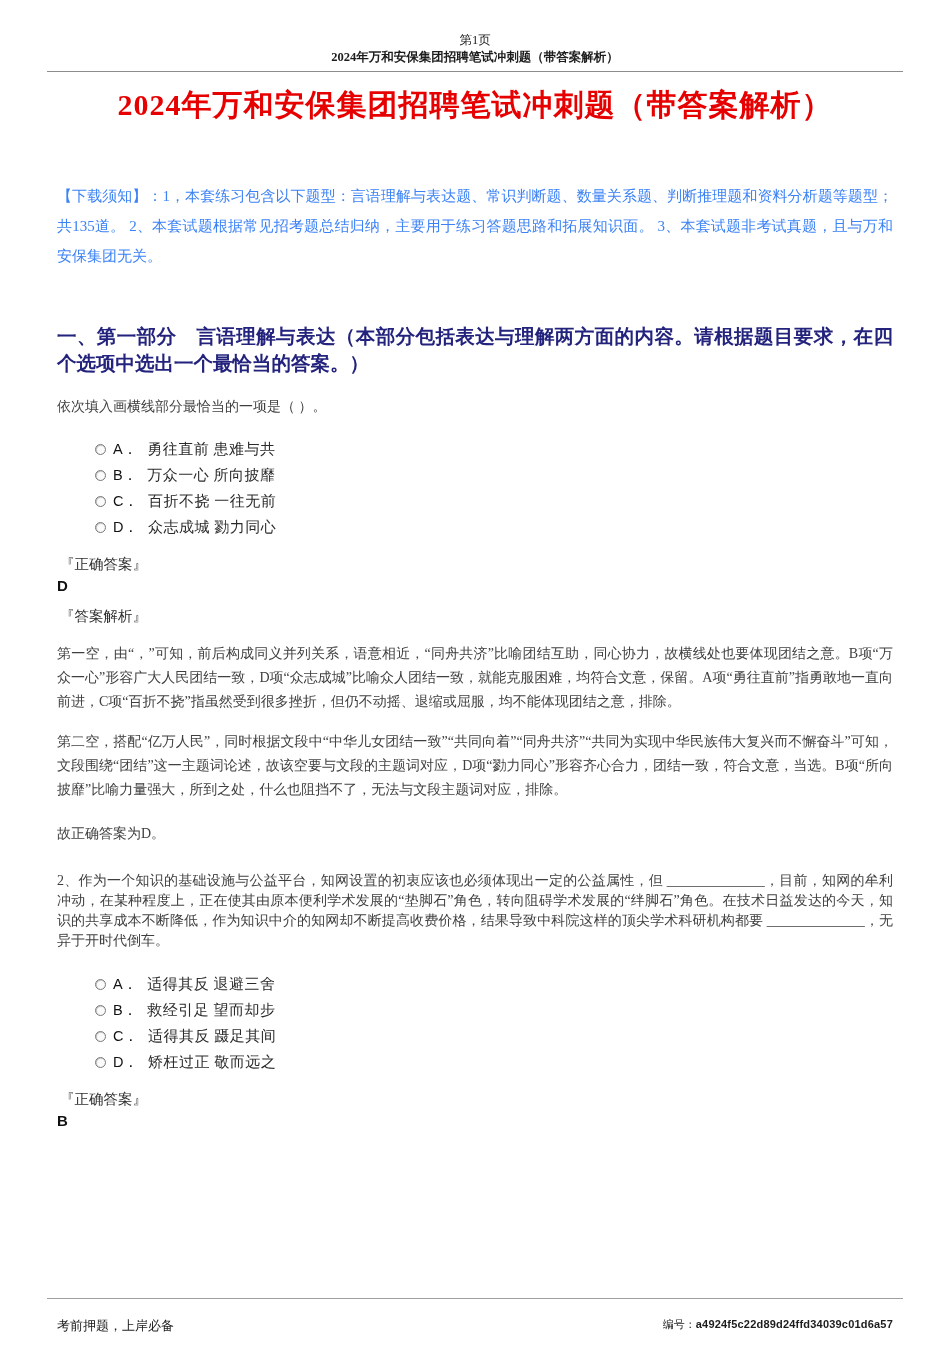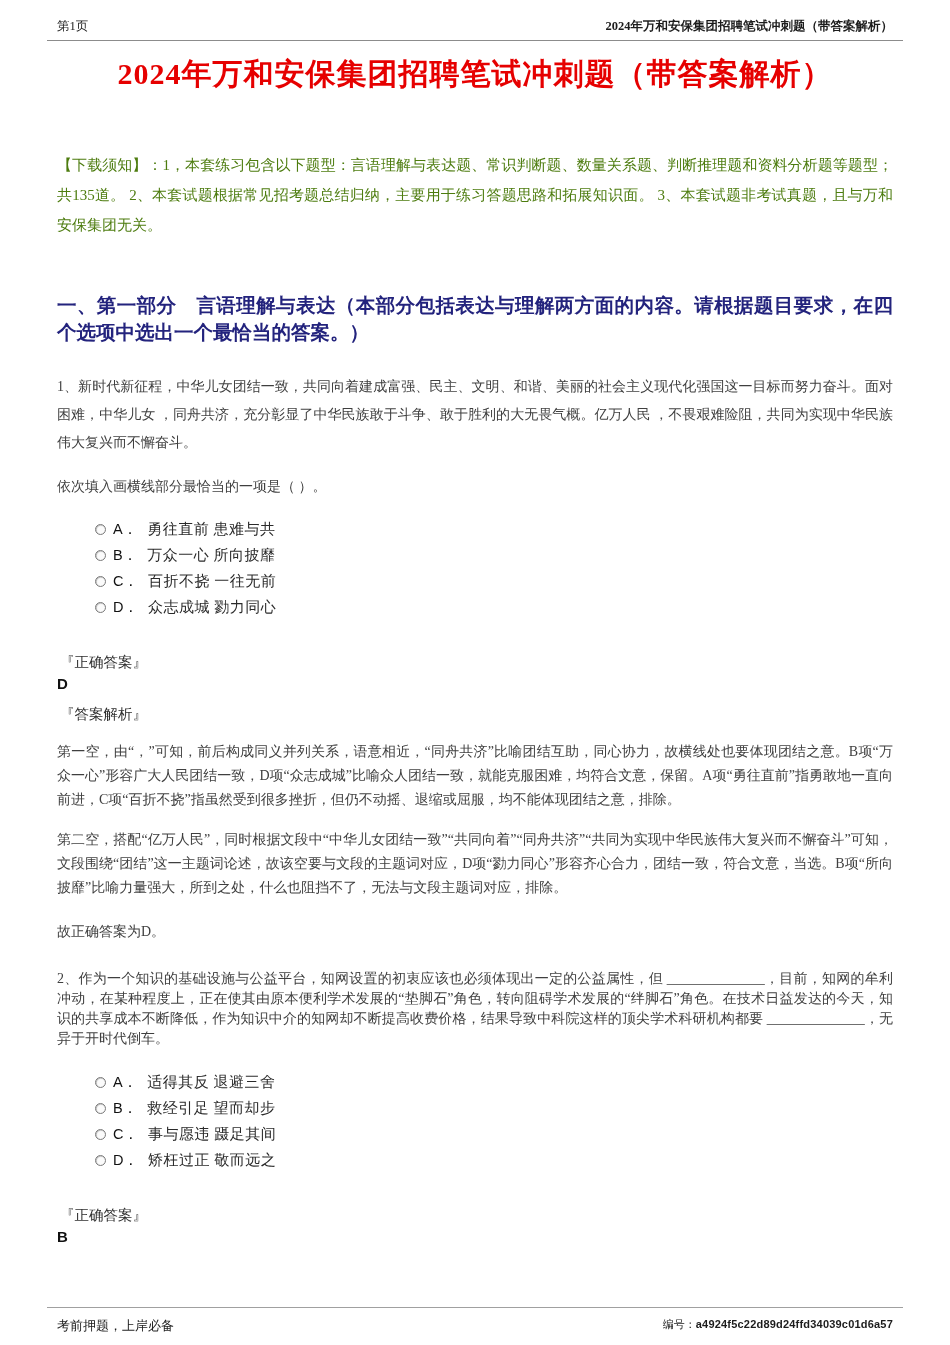--- a/index.html
+++ b/index.html
@@ -13,25 +13,26 @@
     margin: 0 auto;
     background: #ffffff;
     overflow: hidden;
   }
 
   
   .page-header {
     display: flex;
     justify-content: space-between;
     align-items: center;
-    margin: 18px 47px 0 47px;
+    margin: 32px 47px 0 47px;
     padding: 0 10px 5px 10px;
     border-bottom: 1px solid #8c8c8c;
     font-size: 12.5px;
     color: #1c1c1c;
+    flex-direction: column;
   }
   .page-header .hdr-right { font-weight: bold; font-size: 12.5px; }
 
   
   .doc-title {
     margin-top: 13px;
     text-align: center;
     font-size: 30px;
     font-weight: bold;
     letter-spacing: 1px;
@@ -39,21 +40,21 @@
     font-family: "Liberation Serif", "DejaVu Serif", serif;
   }
 
   .content { padding: 0 57px 0 57px; }
 
   
   .notice {
     margin-top: 55px;
     font-size: 15px;
     line-height: 30px;
-    color: #4d7c0f;
+    color: #3b82f6;
     text-align: justify;
   }
 
   
   .section-heading {
     margin-top: 52px;
     font-size: 19.5px;
     font-weight: bold;
     line-height: 27px;
     color: var(--heading-blue, #23237d);
@@ -98,21 +99,21 @@
     color: #111111;
     margin-right: 10px;
   }
   .opt-text {
     font-size: 15px;
     color: #2a2a2a;
     letter-spacing: 0.5px;
   }
 
   .ans-label {
-    margin-top: 33px;
+    margin-top: 15px;
     font-size: 14.5px;
     color: #2e2e2e;
     padding-left: 3px;
   }
   .ans-value {
     margin-top: 3px;
     font-family: "Liberation Sans", "DejaVu Sans", sans-serif;
     font-size: 15px;
     font-weight: bold;
     color: #111111;
@@ -129,21 +130,21 @@
   .conclusion { margin-top: 22px; line-height: 20px; }
   .source     { margin-top: 18px; line-height: 20px; font-size: 14.5px; color: #2e2e2e; }
 
   
   .page-footer {
     position: absolute;
     left: 47px;
     right: 47px;
     bottom: 10px;
     border-top: 1px solid #a0a0a0;
-    padding: 9px 10px 0 10px;
+    padding: 18px 10px 0 10px;
     display: flex;
     justify-content: space-between;
     font-size: 13px;
     color: #1c1c1c;
   }
   .footer-serial { font-family: "Liberation Sans", "DejaVu Sans", sans-serif; font-size: 11px; }
   .footer-serial .code { font-weight: bold; letter-spacing: 0.2px; }
 </style>
 </head>
 <body>
@@ -157,21 +158,20 @@
 
   <h1 class="doc-title">2024年万和安保集团招聘笔试冲刺题（带答案解析）</h1>
 
   <div class="content">
 
     <p class="notice">【下载须知】：1，本套练习包含以下题型：言语理解与表达题、常识判断题、数量关系题、判断推理题和资料分析题等题型；共135道。 2、本套试题根据常见招考题总结归纳，主要用于练习答题思路和拓展知识面。 3、本套试题非考试真题，且与万和安保集团无关。</p>
 
     <h2 class="section-heading">一、第一部分　言语理解与表达（本部分包括表达与理解两方面的内容。请根据题目要求，在四个选项中选出一个最恰当的答案。）</h2>
 
     <section>
-      <p class="stem lh-wide">1、新时代新征程，中华儿女团结一致，共同向着建成富强、民主、文明、和谐、美丽的社会主义现代化强国这一目标而努力奋斗。面对困难，中华儿女 ，同舟共济，充分彰显了中华民族敢于斗争、敢于胜利的大无畏气概。亿万人民 ，不畏艰难险阻，共同为实现中华民族伟大复兴而不懈奋斗。</p>
       <p class="prompt">依次填入画横线部分最恰当的一项是（ ）。</p>
 
       <div class="options">
         <div class="opt">
           <span class="radio"></span>
           <span class="opt-label">A．</span>
           <span class="opt-text">勇往直前 患难与共</span>
         </div>
         <div class="opt">
           <span class="radio"></span>
@@ -208,21 +208,21 @@
           <span class="opt-text">适得其反 退避三舍</span>
         </div>
         <div class="opt">
           <span class="radio"></span>
           <span class="opt-label">B．</span>
           <span class="opt-text">救经引足 望而却步</span>
         </div>
         <div class="opt">
           <span class="radio"></span>
           <span class="opt-label">C．</span>
-          <span class="opt-text">事与愿违 蹑足其间</span>
+          <span class="opt-text">适得其反 蹑足其间</span>
         </div>
         <div class="opt">
           <span class="radio"></span>
           <span class="opt-label">D．</span>
           <span class="opt-text">矫枉过正 敬而远之</span>
         </div>
       </div>
 
       <p class="ans-label">『正确答案』</p>
       <p class="ans-value">B</p>

